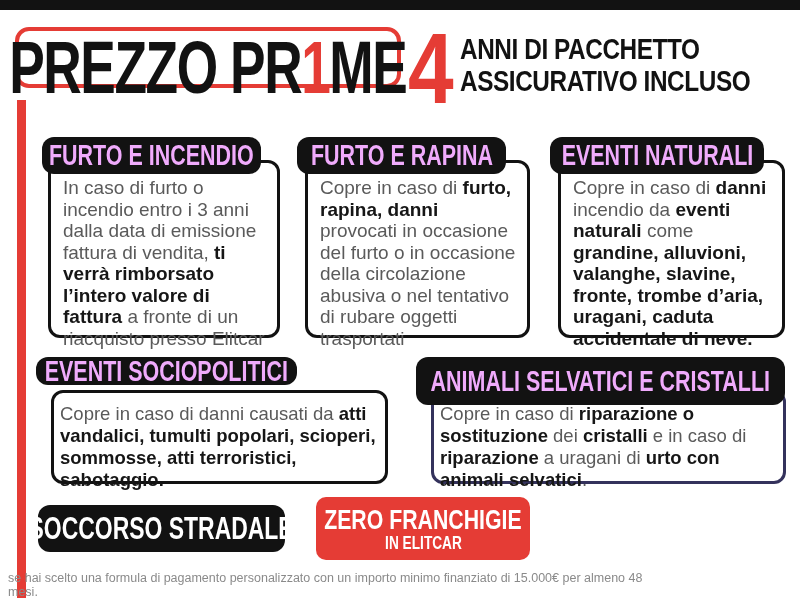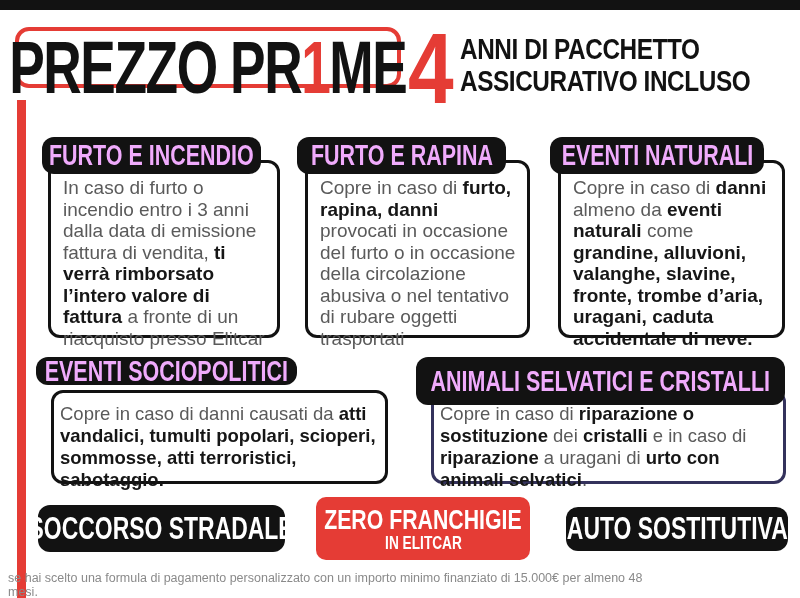--- a/index.html
+++ b/index.html
@@ -201,21 +201,21 @@
     <div class="badge">
         <span class="cond">FURTO E RAPINA</span>
       </div>
     <div class="card-body"><span>Copre in caso di </span><span class="seg-bold">furto, rapina, danni</span><span> provocati in occasione del furto o in occasione della circolazione abusiva o nel tentativo di rubare oggetti trasportati</span></div>
   </div>
 
   <div class="card card3">
     <div class="badge">
         <span class="cond">EVENTI NATURALI</span>
       </div>
-    <div class="card-body"><span>Copre in caso di </span><span class="seg-bold">danni</span><span> almeno da </span><span class="seg-bold">eventi naturali</span><span> come </span><span class="seg-bold">grandine, alluvioni, valanghe, slavine, fronte, trombe d’aria, uragani, caduta accidentale di neve.</span></div>
+    <div class="card-body"><span>Copre in caso di </span><span class="seg-bold">danni</span><span> incendio da </span><span class="seg-bold">eventi naturali</span><span> come </span><span class="seg-bold">grandine, alluvioni, valanghe, slavine, fronte, trombe d’aria, uragani, caduta accidentale di neve.</span></div>
   </div>
 
   <div class="card card4">
     <div class="badge">
         <span class="cond">EVENTI SOCIOPOLITICI</span>
       </div>
     <div class="card-body"><span>Copre in caso di danni causati da </span><span class="seg-bold">atti vandalici, tumulti popolari, scioperi, sommosse, atti terroristici, sabotaggio.</span></div>
   </div>
 
   <div class="card card5">
@@ -225,19 +225,16 @@
     <div class="card-body navy"><span>Copre in caso di </span><span class="seg-bold">riparazione o sostituzione</span><span> dei </span><span class="seg-bold">cristalli</span><span> e in caso di </span><span class="seg-bold">riparazione</span><span> a uragani di </span><span class="seg-bold">urto con animali selvatici</span><span>.</span></div>
   </div>
 
   <div class="pill pill-zero">
     <span class="cond l1">ZERO FRANCHIGIE</span>
     <span class="cond l2">IN ELITCAR</span>
   </div>
   <div class="pill pill-soccorso">
     <span class="cond">SOCCORSO STRADALE</span>
   </div>
-  <div class="pill pill-auto">
-    <span class="cond">AUTO SOSTITUTIVA</span>
-  </div>
 
   <div class="footer-note">se hai scelto una formula di pagamento personalizzato con un importo minimo finanziato di 15.000€ per almeno 48 mesi.</div>
 
 </div>
 
 </body></html>

